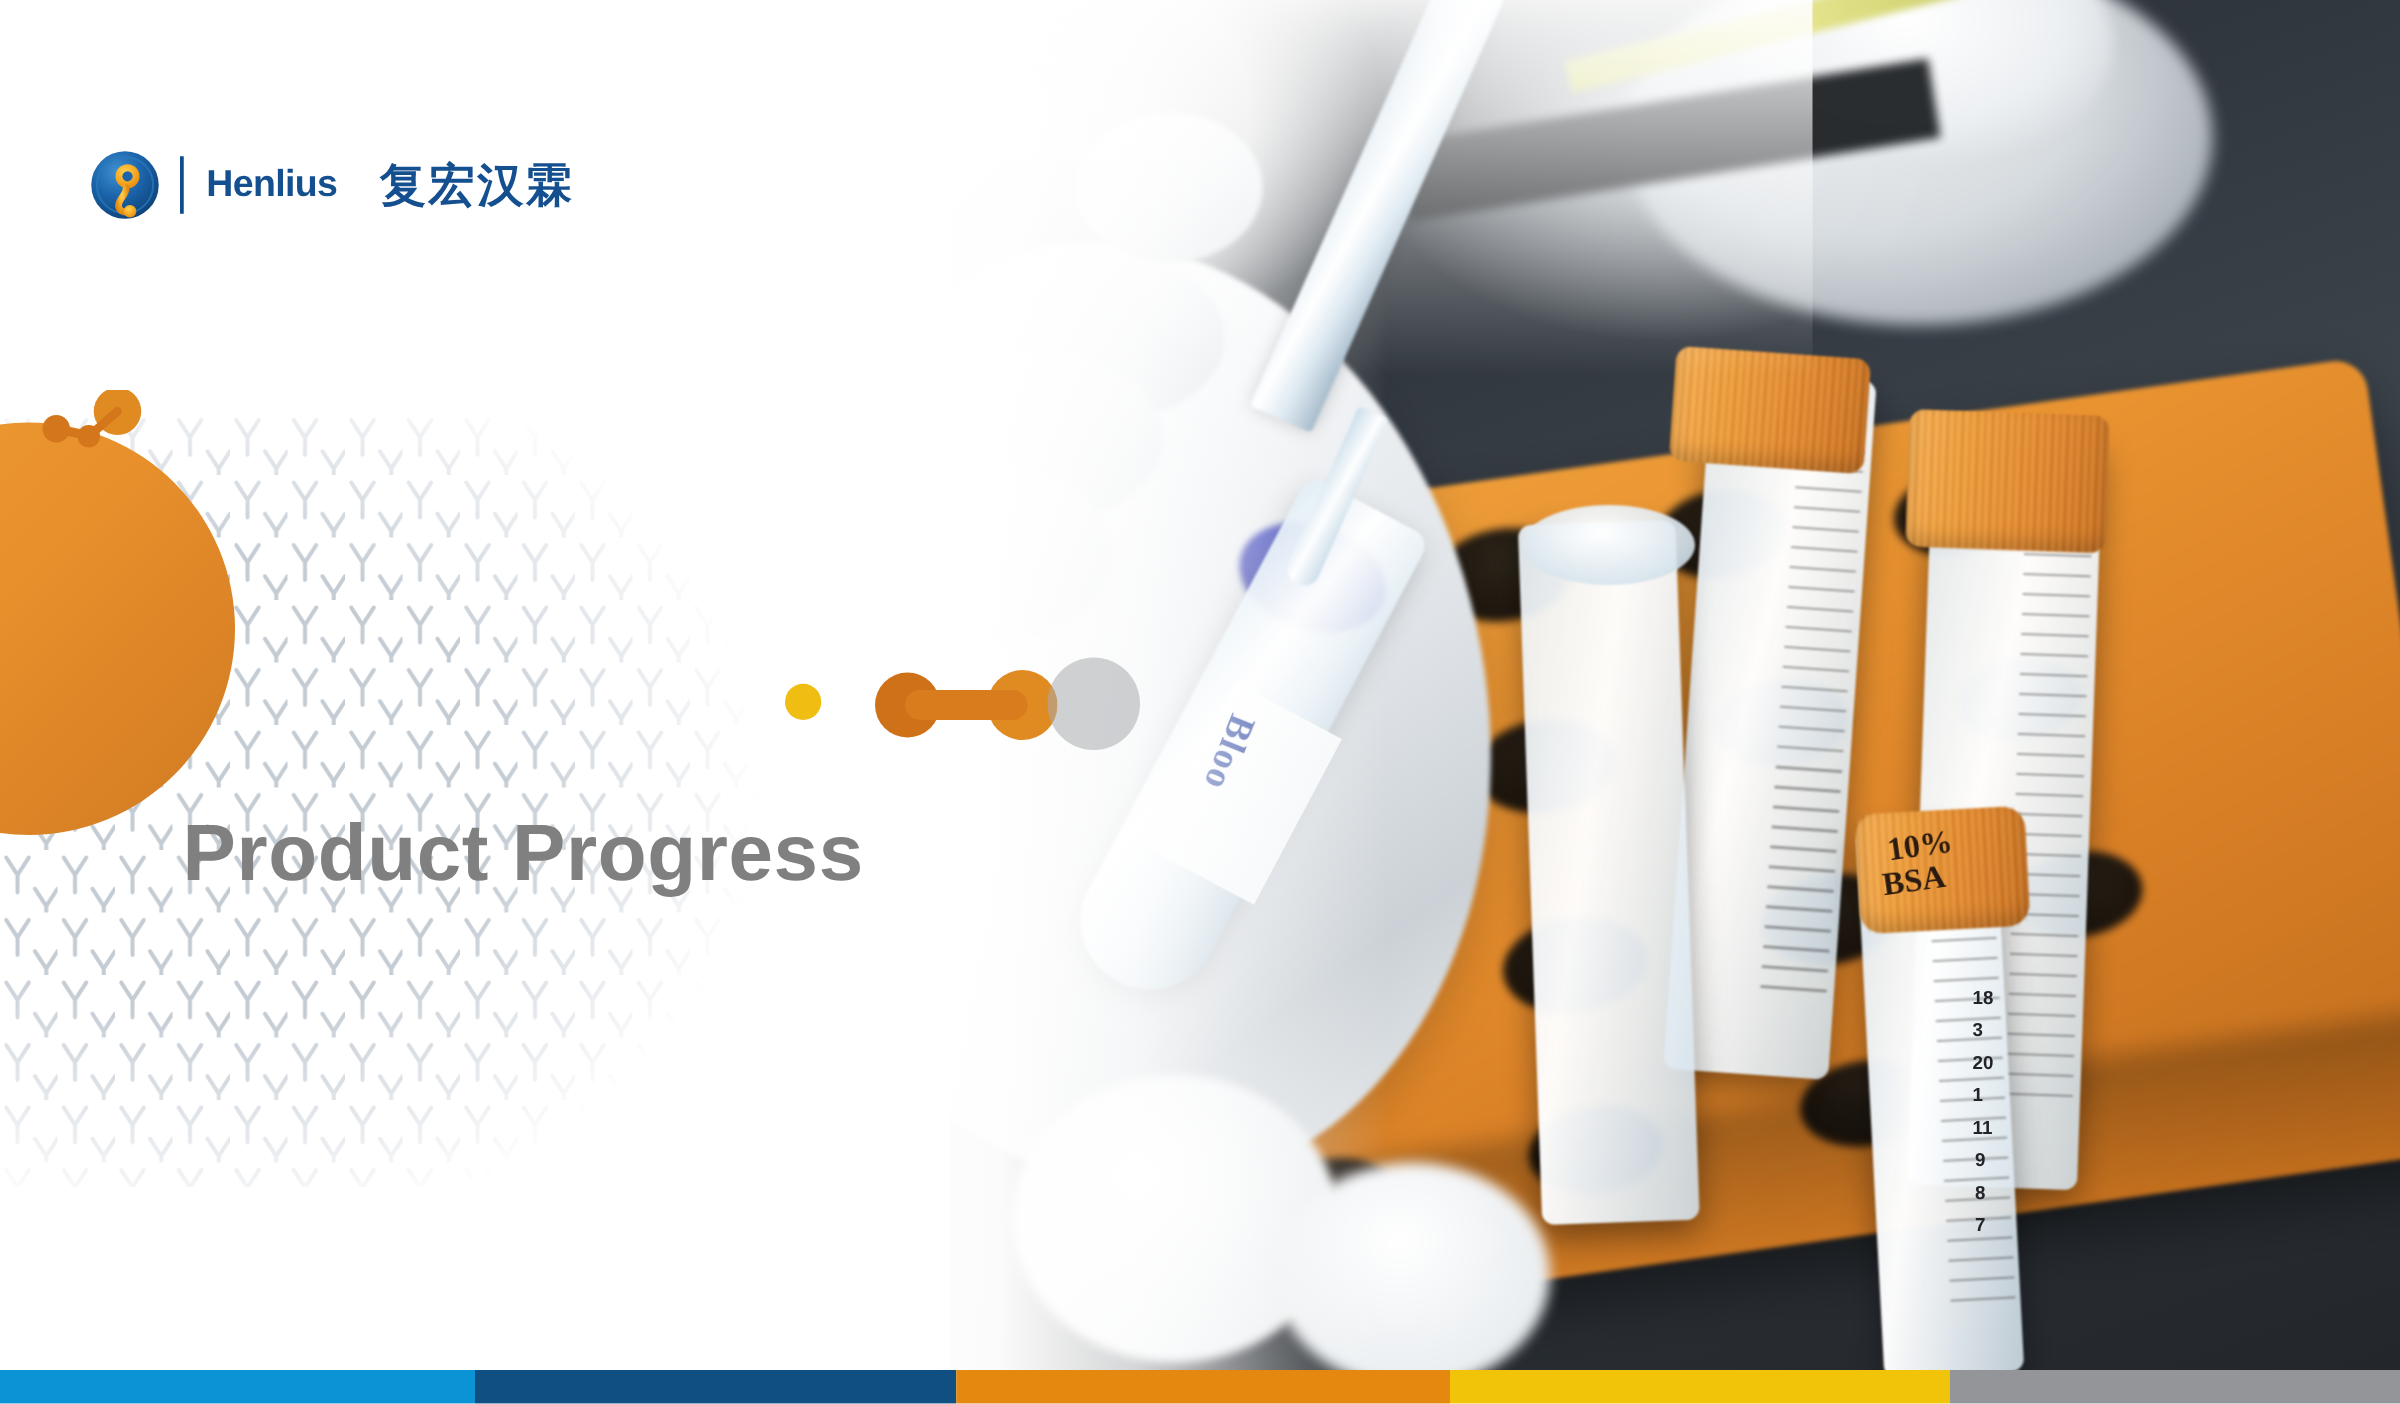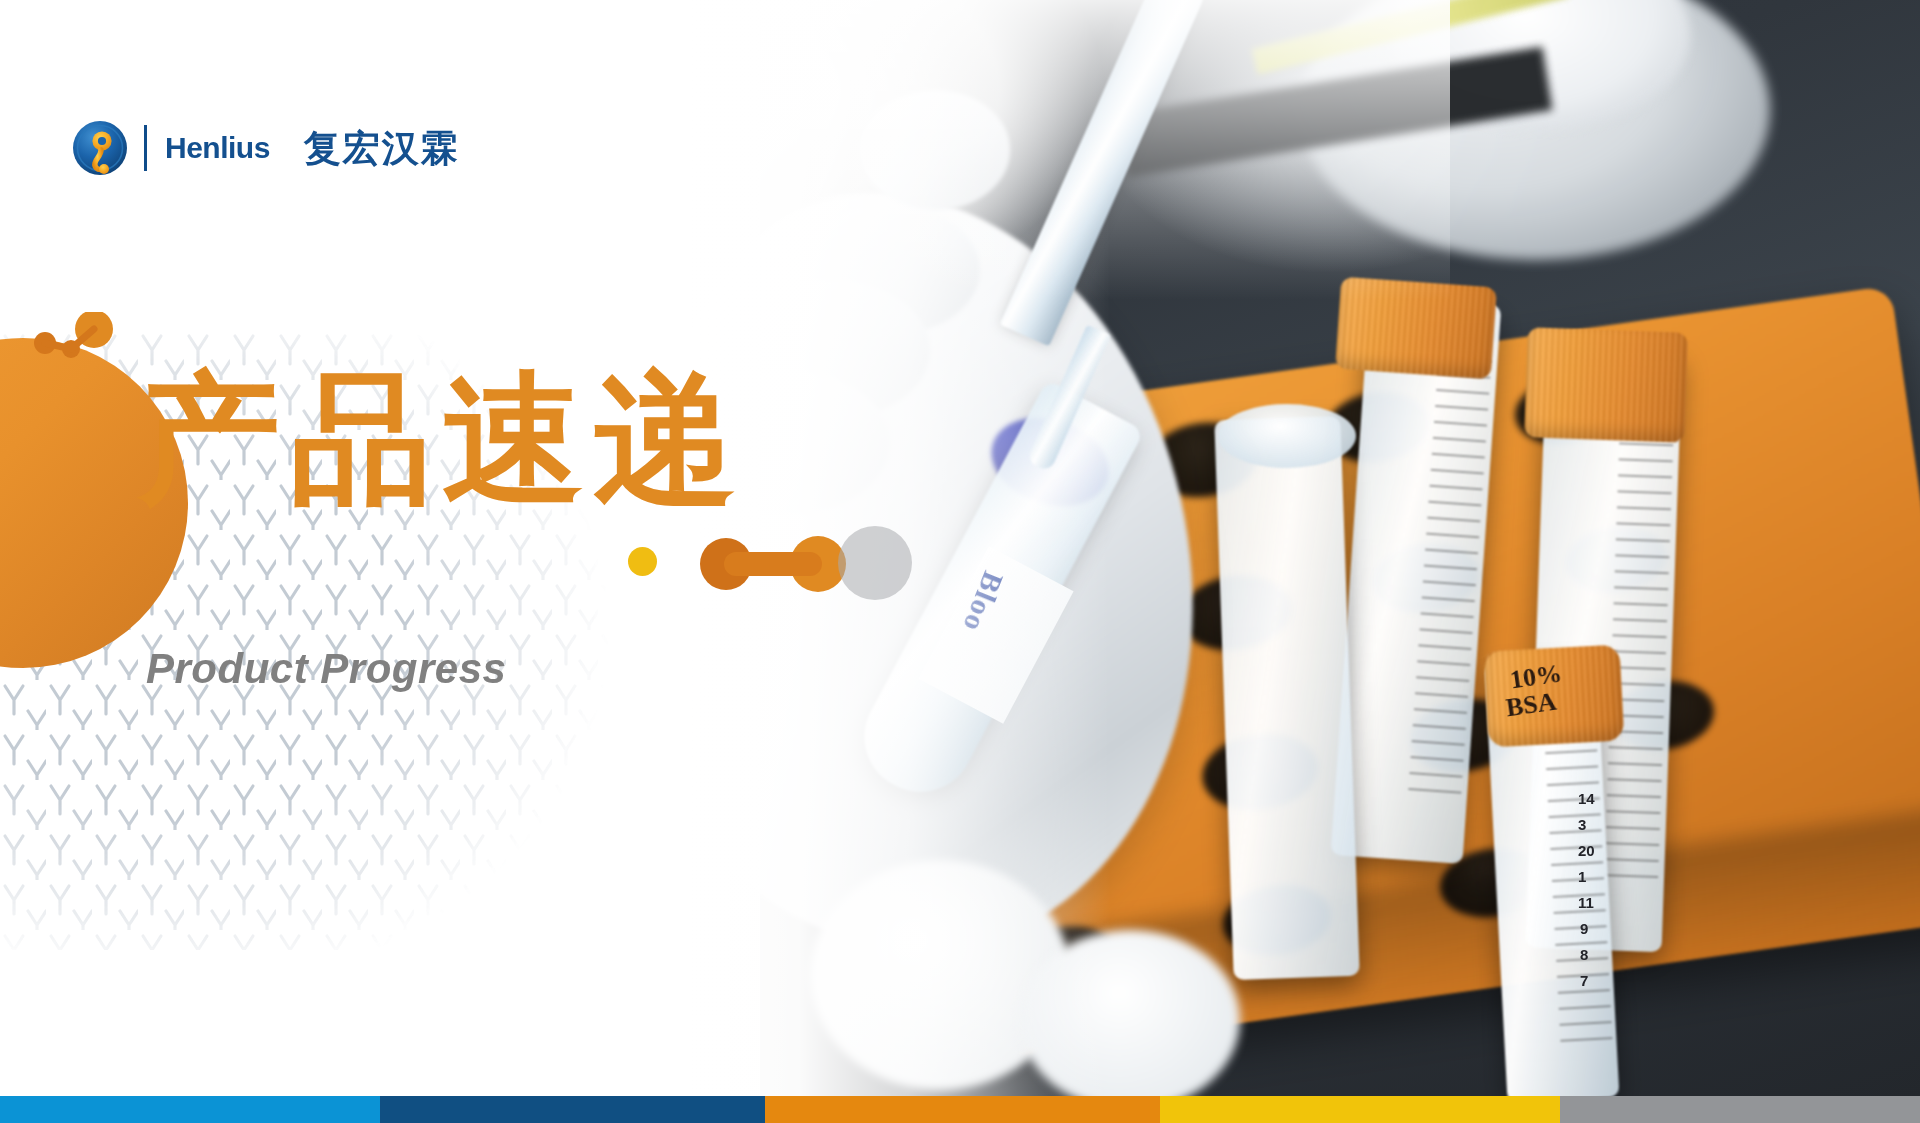--- a/index.html
+++ b/index.html
@@ -117,21 +117,21 @@
   .logo-mark{width:56px;height:56px;flex:0 0 auto;}
   .logo-div{width:3px;height:46px;background:#0f4c8a;margin:0 18px 0 16px;}
   .logo-word{font-size:30px;font-weight:700;color:#14508f;letter-spacing:-.5px;
     font-family:"Liberation Sans",sans-serif;line-height:1;}
   .logo-cn{font-size:37px;font-weight:700;color:#14508f;margin-left:34px;letter-spacing:2px;
     font-family:"DejaVu Sans",sans-serif;line-height:1;text-align:center;}
 
   
   .title-cn{position:absolute;top:368px;left:138px;font-size:142px;font-weight:700;color:#e08a22;
     font-family:"DejaVu Sans",sans-serif;letter-spacing:10px;line-height:1;white-space:nowrap;}
-  .title-en{position:absolute;top:645px;left:146px;font-size:42px;font-weight:700;font-style:italic;
+  .title-en{position:absolute;top:645px;left:146px;font-size:64px;font-weight:700;
     color:#808080;font-family:"Liberation Sans",sans-serif;letter-spacing:.5px;white-space:nowrap;}
 
   
   .dot-yellow{position:absolute;top:547px;left:628px;width:29px;height:29px;border-radius:50%;background:#f0bd12;}
   .dumbbell-big{position:absolute;top:533px;left:700px;}
   .gray-circle{position:absolute;top:526px;left:838px;width:74px;height:74px;border-radius:50%;
     background:rgba(170,172,174,.55);}
 
   
   .bottom-bar{position:absolute;left:0;bottom:0;width:1920px;height:27px;display:flex;}
@@ -190,21 +190,21 @@
                   filter:blur(1px);"></div>
 
       <div class="ph-layer ph-bigtube ph-barrel" style="top:660px;left:806px;width:112px;height:440px;transform:rotate(-3deg);">
         <div class="ph-grad" style="right:4px;width:46%;"></div>
       </div>
       <div class="ph-layer ph-cap" style="top:648px;left:796px;width:136px;height:96px;transform:rotate(-3deg);border-radius:18px;">
         <div class="ph-capridge"></div>
       </div>
       <div class="ph-marker" style="top:664px;left:820px;">10%</div>
       <div class="ph-marker" style="top:692px;left:816px;">BSA</div>
-      <div class="ph-gradnum" style="top:790px;left:888px;">14</div>
+      <div class="ph-gradnum" style="top:790px;left:888px;">18</div>
       <div class="ph-gradnum" style="top:816px;left:888px;">3</div>
       <div class="ph-gradnum" style="top:842px;left:888px;">20</div>
       <div class="ph-gradnum" style="top:868px;left:888px;">1</div>
       <div class="ph-gradnum" style="top:894px;left:888px;">11</div>
       <div class="ph-gradnum" style="top:920px;left:890px;">9</div>
       <div class="ph-gradnum" style="top:946px;left:890px;">8</div>
       <div class="ph-gradnum" style="top:972px;left:890px;">7</div>
 
       <div class="ph-layer ph-hand"></div>
       <div class="ph-layer ph-finger" style="top:205px;left:110px;width:180px;height:130px;"></div>
@@ -289,21 +289,20 @@
         <circle cx="30" cy="21" r="4.1" fill="#1b64ab"></circle>
         <path d="M29 30 C29 36, 24 38, 23 43 C22.2 47, 25 50, 29.5 49.6" fill="none" stroke="url(#og)" stroke-width="5.4" stroke-linecap="round"></path>
         <circle cx="32" cy="49" r="5" fill="url(#og)"></circle>
       </svg>
     </div>
     <div class="logo-div"></div>
     <div class="logo-word">Henlius</div>
     <div class="logo-cn">复宏汉霖</div>
   </div>
 
-  <div class="title-cn">产品速递</div>
   <div class="title-en">Product Progress</div>
 
   <div class="bottom-bar">
     <div class="bar-seg" style="width: 380px; background: rgb(11, 147, 213);"></div>
     <div class="bar-seg" style="width: 385px; background: rgb(16, 79, 130);"></div>
     <div class="bar-seg" style="width: 395px; background: rgb(229, 136, 15);"></div>
     <div class="bar-seg" style="width: 400px; background: rgb(241, 196, 10);"></div>
     <div class="bar-seg" style="width: 360px; background: rgb(147, 149, 152);"></div>
   </div>
 

